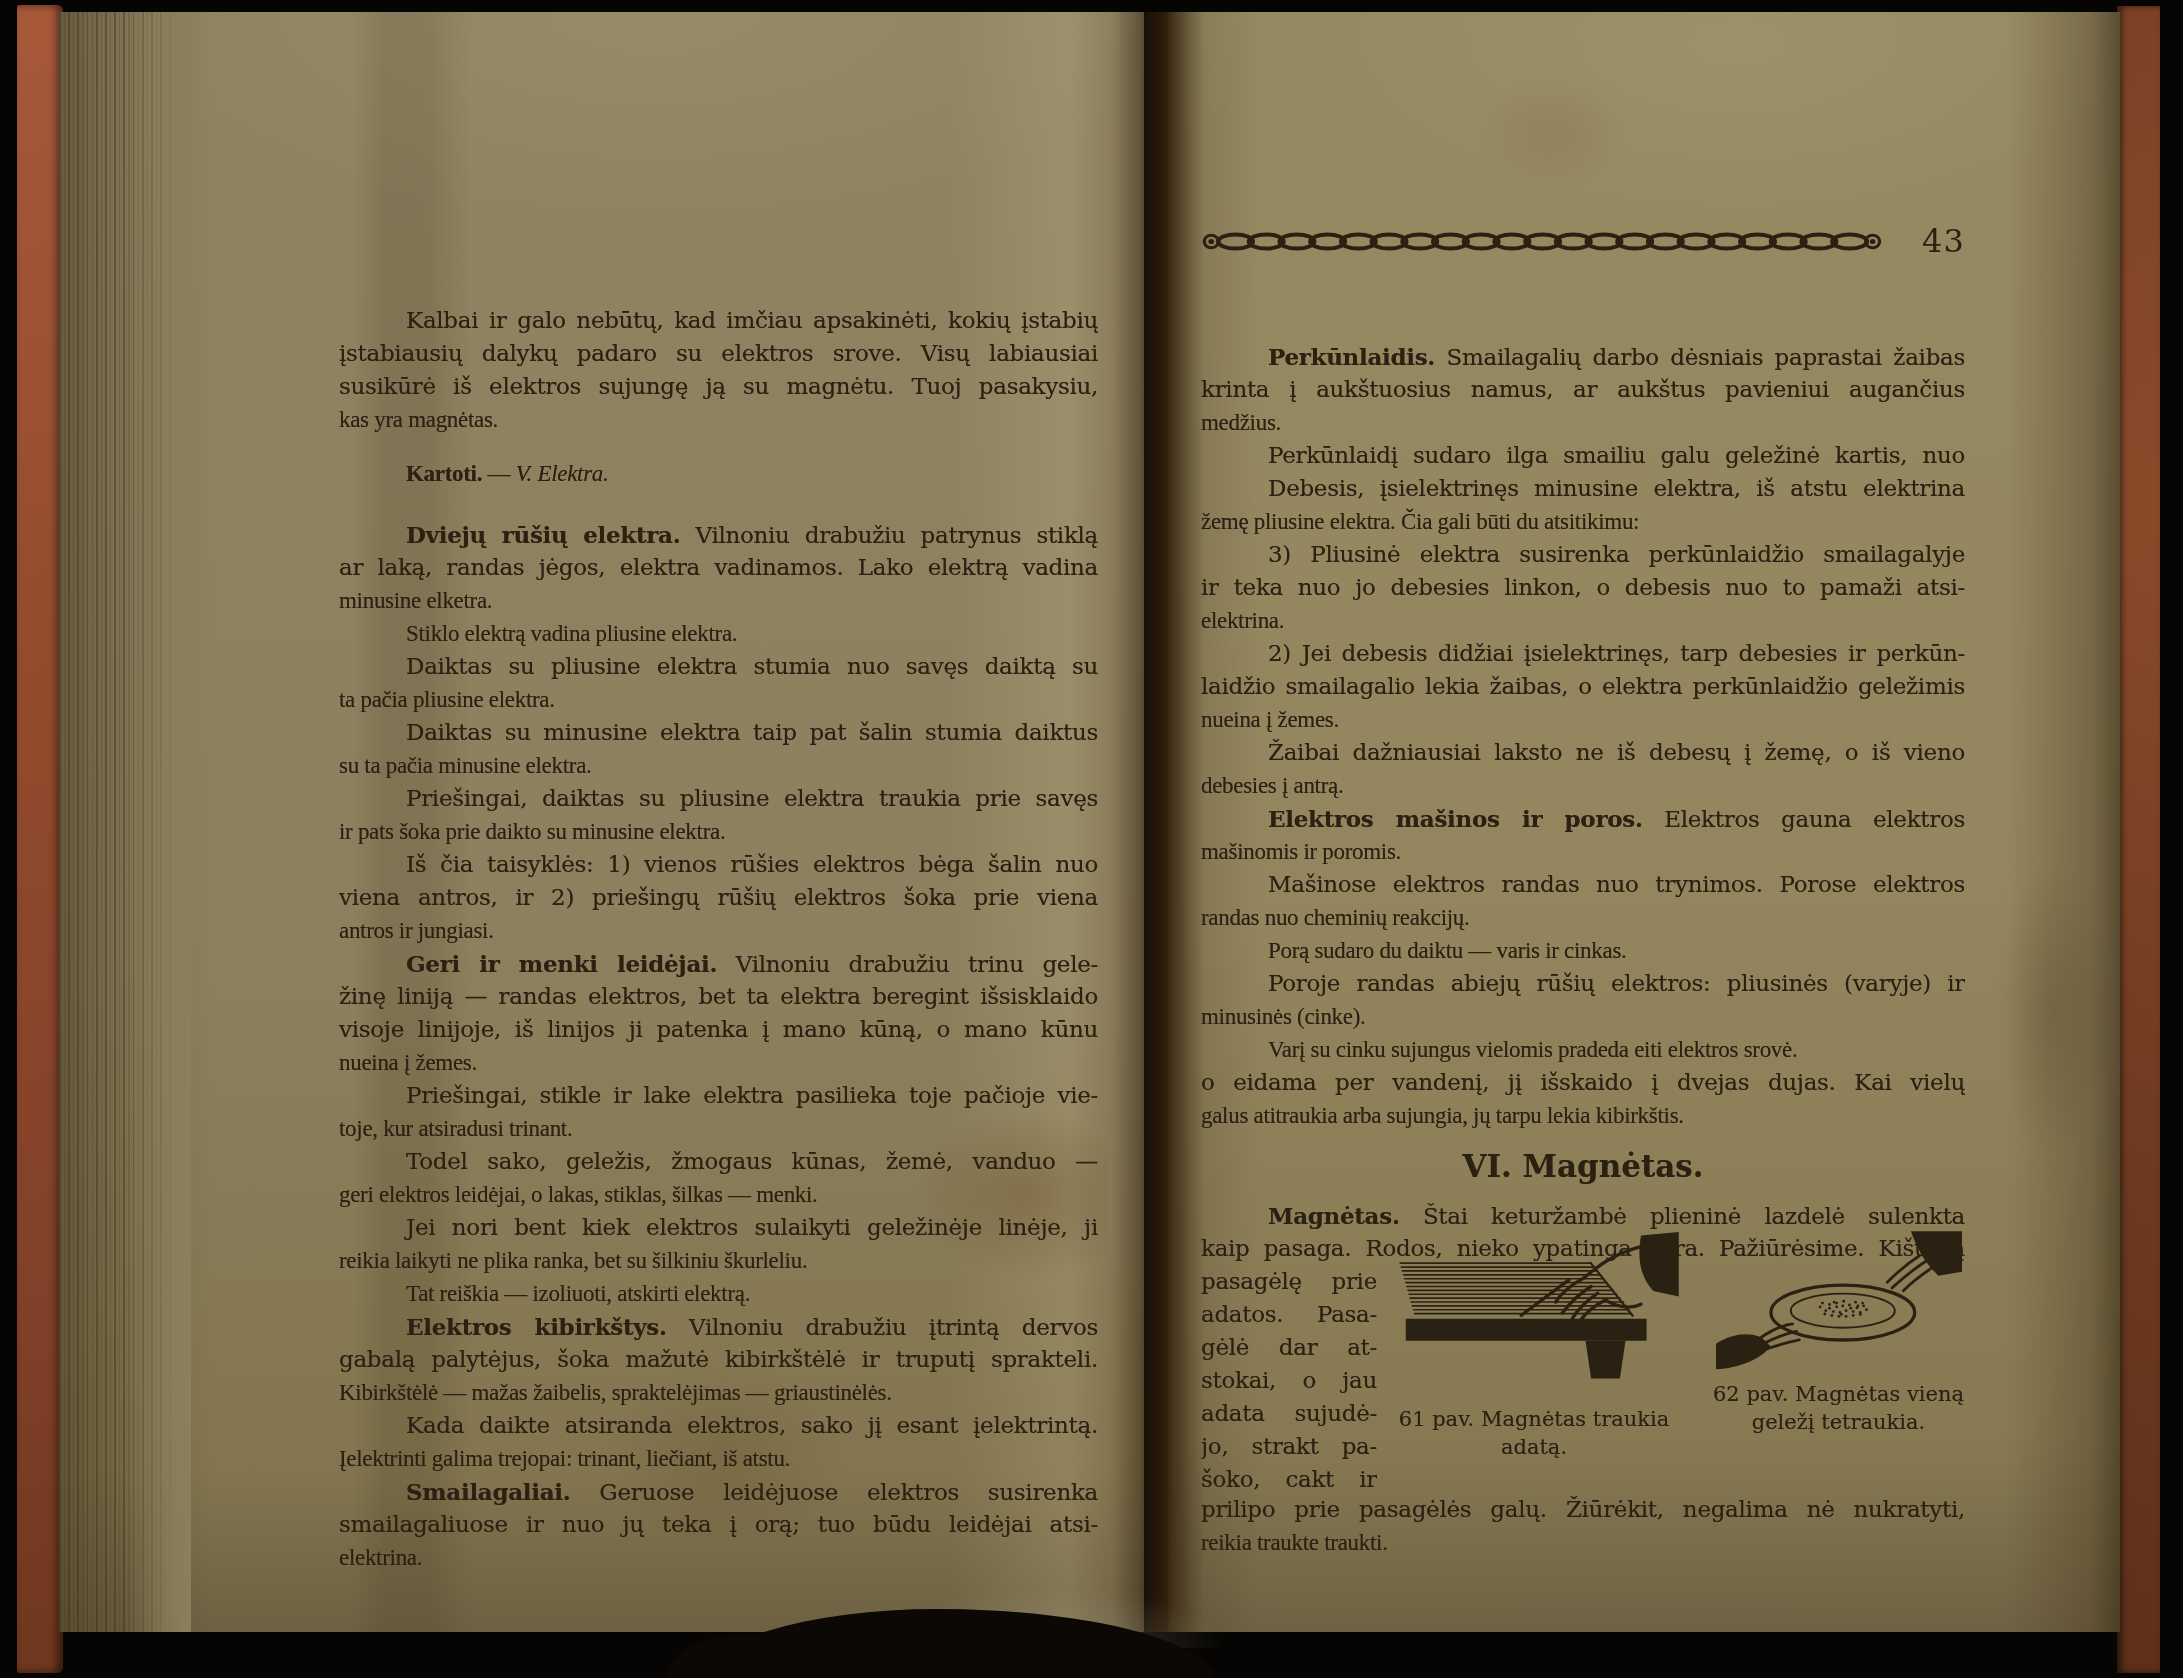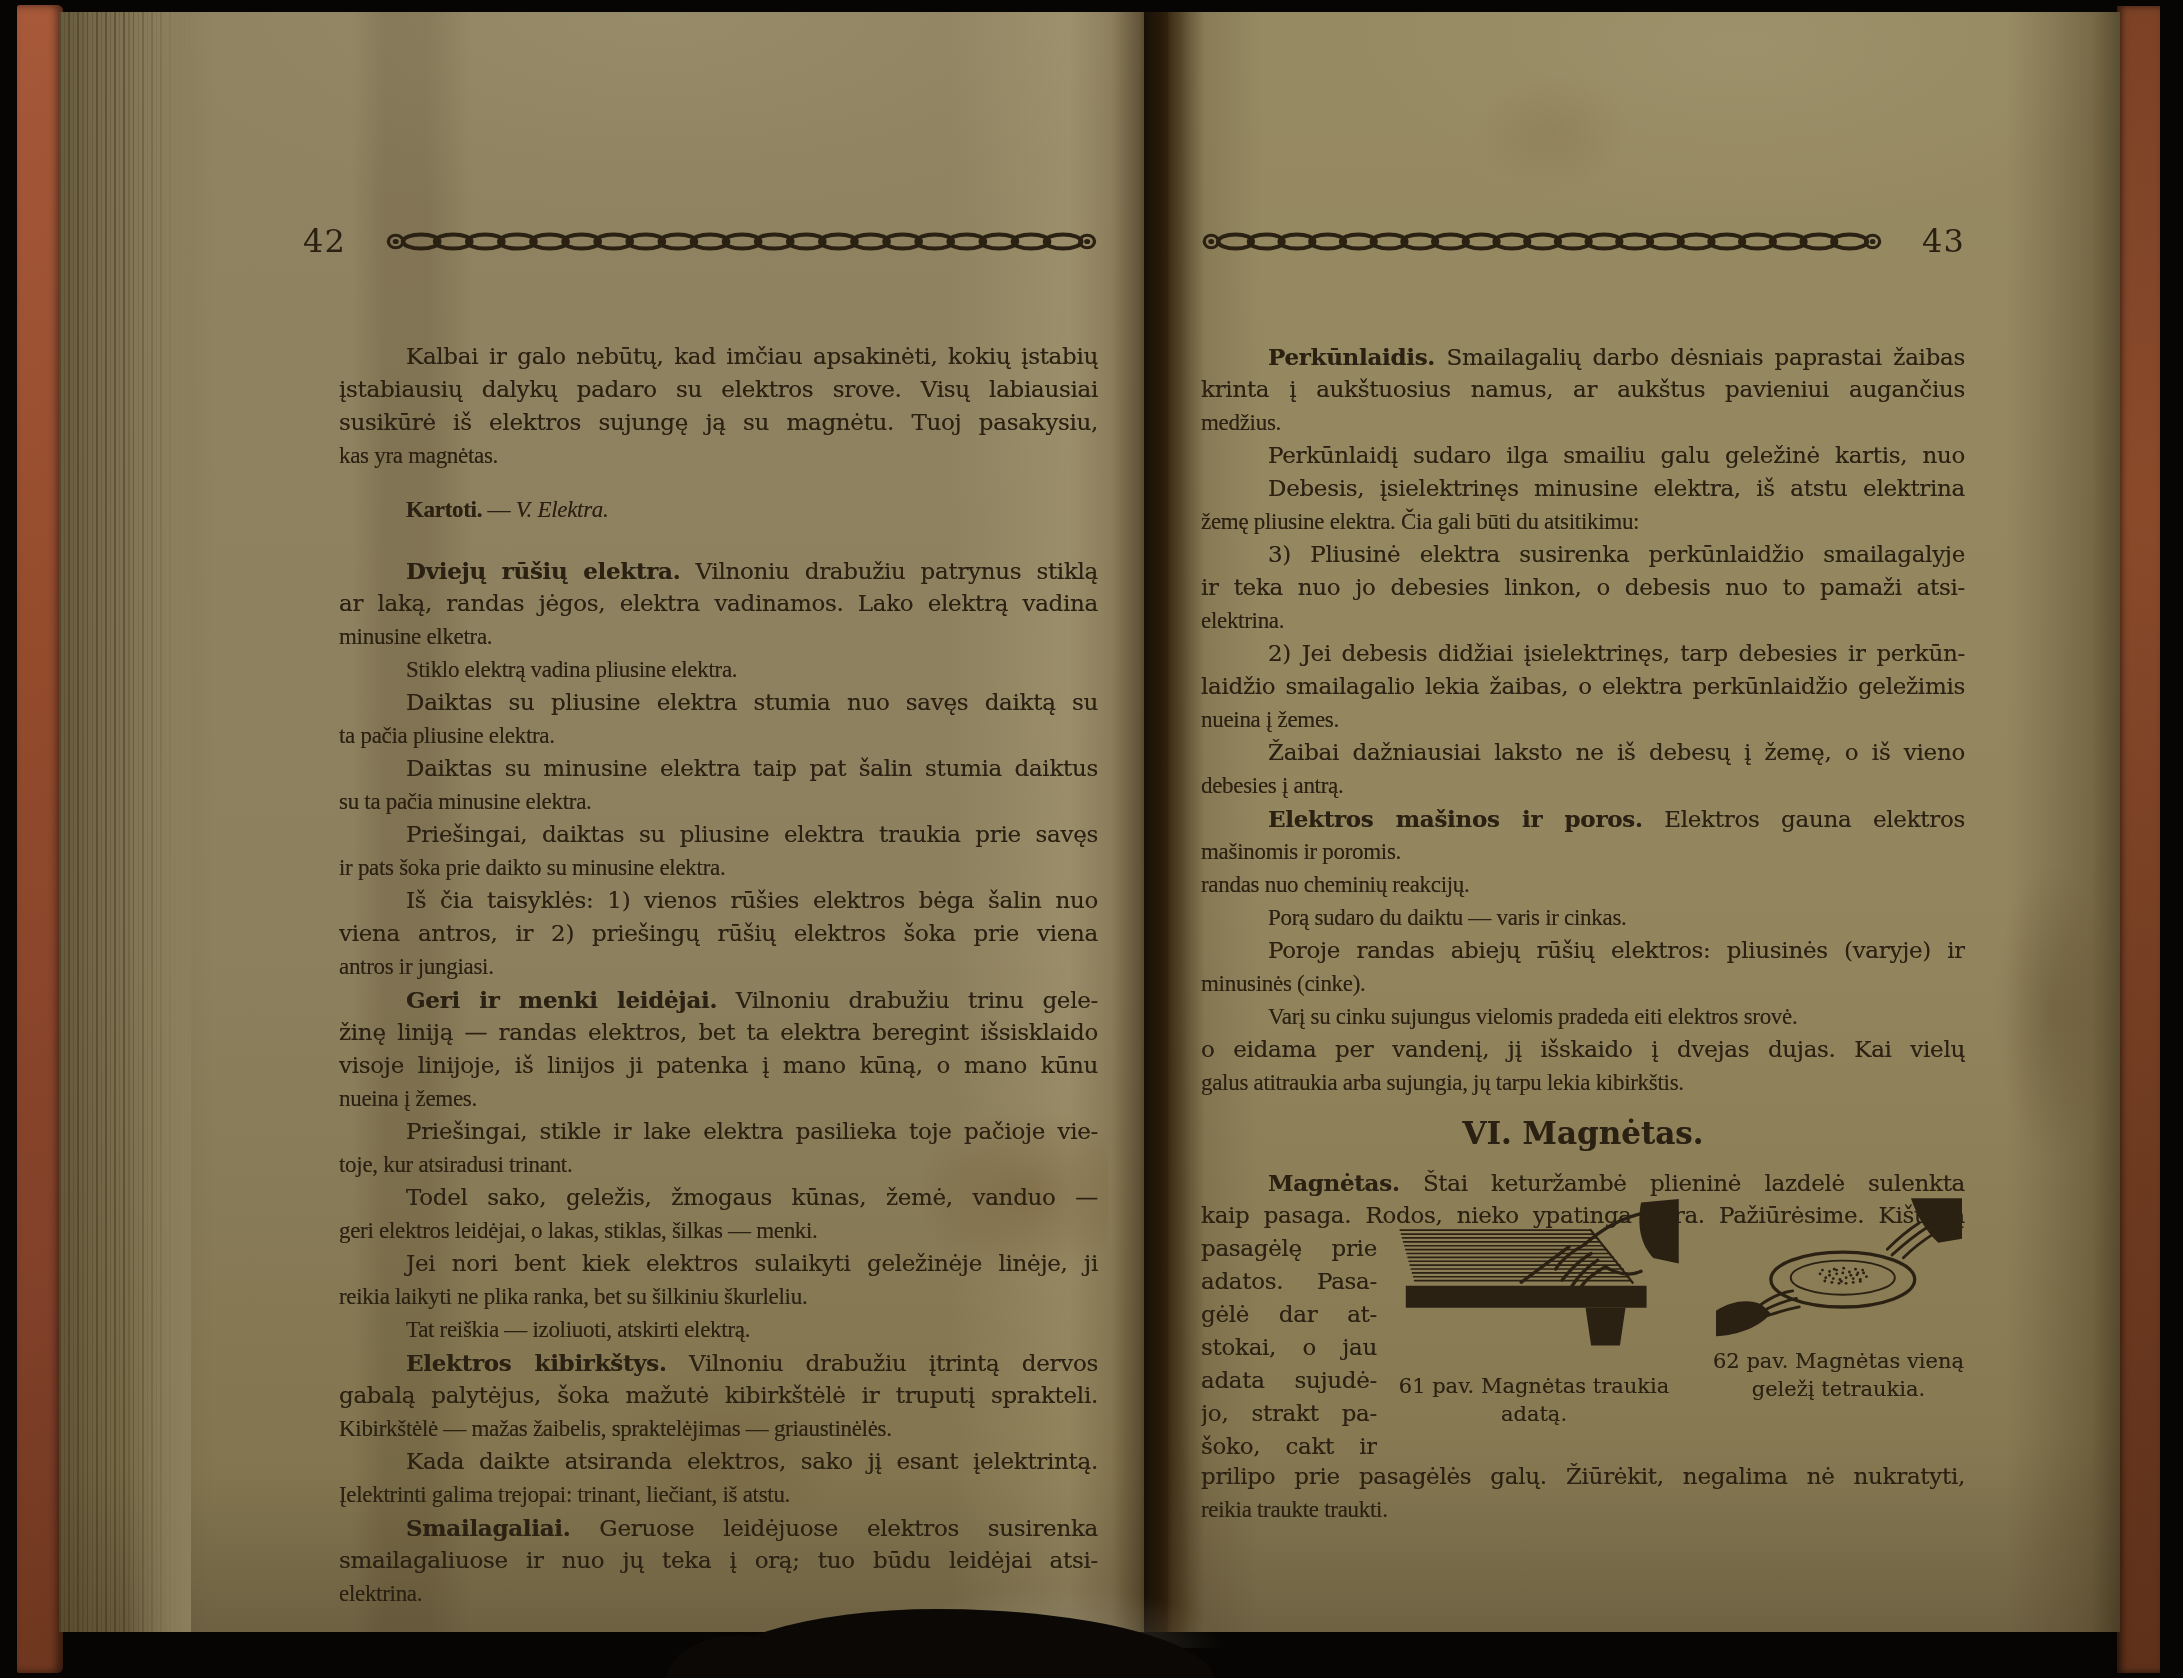--- a/index.html
+++ b/index.html
@@ -117,26 +117,20 @@
   <div class="page-l"></div>
   <div class="page-r"></div>
   <div class="edge-streaks"></div>
   <div class="gutter"></div>
   <div class="stain stain-a"></div>
   <div class="stain stain-b"></div>
   <div class="stain stain-c"></div>
   <div class="stain stain-d"></div>
 
   <div class="col col-l">
-    <div class="pg-header">
-      <div class="pgnum">42</div>
-      <svg class="chain" viewBox="0 0 1066 44" preserveAspectRatio="none">
-          <use href="#chainrow"></use>
-        </svg>
-    </div>
     <div class="body">
       <div class="ln i j"><span>Kalbai ir galo nebūtų, kad imčiau apsakinėti, kokių įstabių</span></div>
       <div class="ln j"><span>įstabiausių dalykų padaro su elektros srove. Visų labiausiai</span></div>
       <div class="ln j"><span>susikūrė iš elektros sujungę ją su magnėtu. Tuoj pasakysiu,</span></div>
       <div class="ln e"><span>kas yra magnėtas.</span></div>
       <div class="gap-a"></div>
       <div class="ln i e"><span class="b">Kartoti.</span><span> — </span><span class="it">V. Elektra.</span></div>
       <div class="gap-b"></div>
       <div class="ln i j"><span class="b">Dviejų rūšių elektra.</span><span> Vilnoniu drabužiu patrynus stiklą</span></div>
       <div class="ln j"><span>ar laką, randas jėgos, elektra vadinamos. Lako elektrą vadina</span></div>
@@ -190,20 +184,21 @@
       <div class="ln i j"><span>3) Pliusinė elektra susirenka perkūnlaidžio smailagalyje</span></div>
       <div class="ln j"><span>ir teka nuo jo debesies linkon, o debesis nuo to pamaži atsi-</span></div>
       <div class="ln e"><span>elektrina.</span></div>
       <div class="ln i j"><span>2) Jei debesis didžiai įsielektrinęs, tarp debesies ir perkūn-</span></div>
       <div class="ln j"><span>laidžio smailagalio lekia žaibas, o elektra perkūnlaidžio geležimis</span></div>
       <div class="ln e"><span>nueina į žemes.</span></div>
       <div class="ln i j"><span>Žaibai dažniausiai laksto ne iš debesų į žemę, o iš vieno</span></div>
       <div class="ln e"><span>debesies į antrą.</span></div>
       <div class="ln i j"><span class="b">Elektros mašinos ir poros.</span><span> Elektros gauna elektros</span></div>
       <div class="ln e"><span>mašinomis ir poromis.</span></div>
+      <div class="ln i j"><span>Mašinose elektros randas nuo trynimos. Porose elektros</span></div>
       <div class="ln e"><span>randas nuo cheminių reakcijų.</span></div>
       <div class="ln i e"><span>Porą sudaro du daiktu — varis ir cinkas.</span></div>
       <div class="ln i j"><span>Poroje randas abiejų rūšių elektros: pliusinės (varyje) ir</span></div>
       <div class="ln e"><span>minusinės (cinke).</span></div>
       <div class="ln i e"><span>Varį su cinku sujungus vielomis pradeda eiti elektros srovė.</span></div>
       <div class="ln j"><span>o eidama per vandenį, jį išskaido į dvejas dujas. Kai vielų</span></div>
       <div class="ln e"><span>galus atitraukia arba sujungia, jų tarpu lekia kibirkštis.</span></div>
 
       <div class="sec-head">VI. Magnėtas.</div>
 

